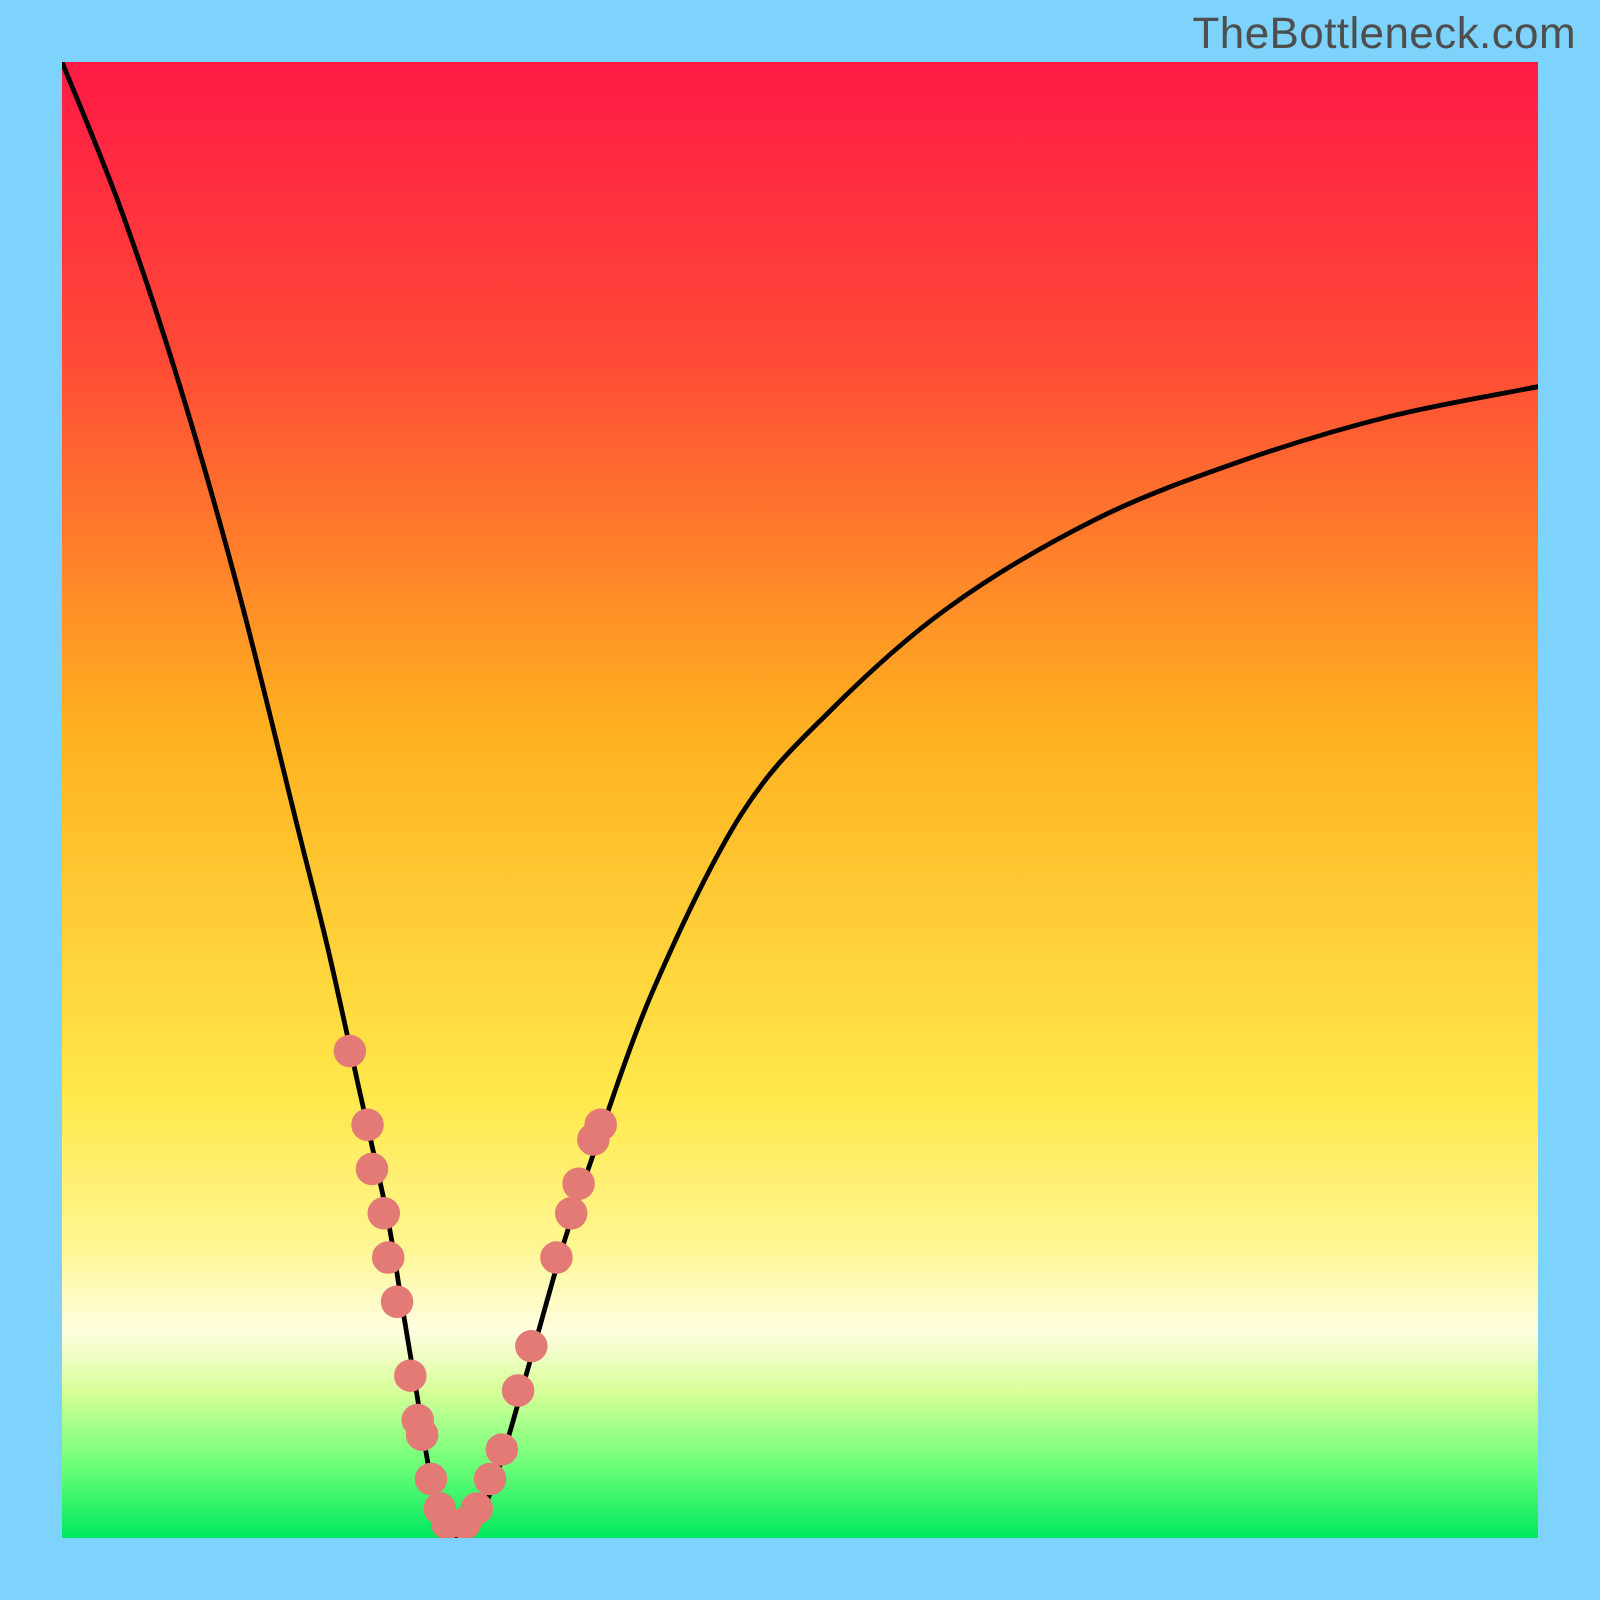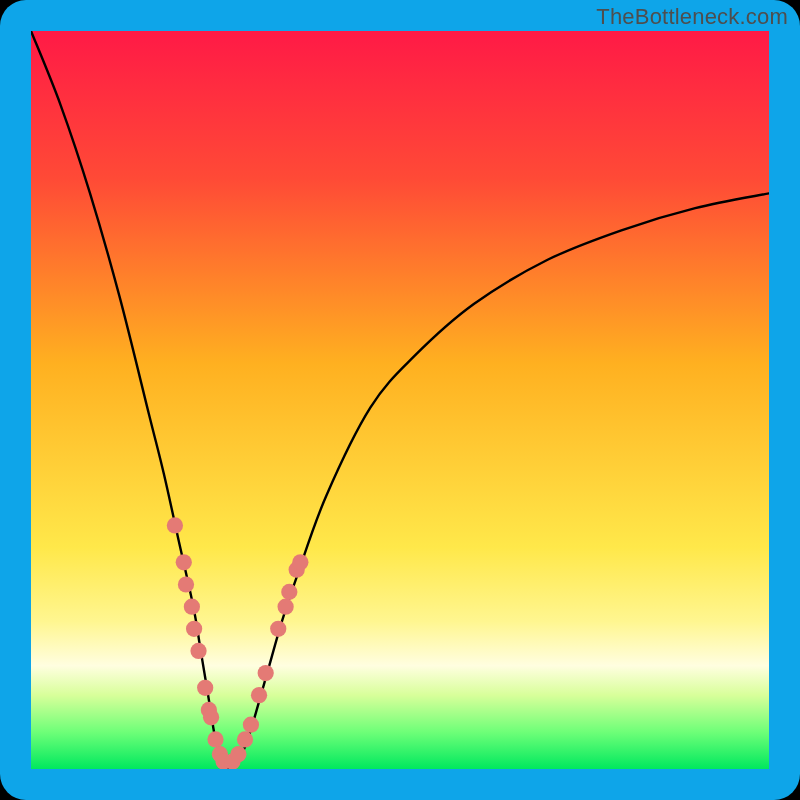--- a/index.html
+++ b/index.html
@@ -10,22 +10,21 @@
     overflow: hidden;
     background: #000;
     font-family: Arial, Helvetica, sans-serif;
   }
   .frame {
     position: absolute;
     left: 0;
     top: 0;
     width: 800px;
     height: 800px;
-    background: #0ea5e9;
-    border-radius: 26px;
+    background: #7dd3fc;
   }
   .plot {
     position: absolute;
     left: 31px;
     top: 31px;
     width: 738px;
     height: 738px;
   }
   .watermark {
     position: absolute;

